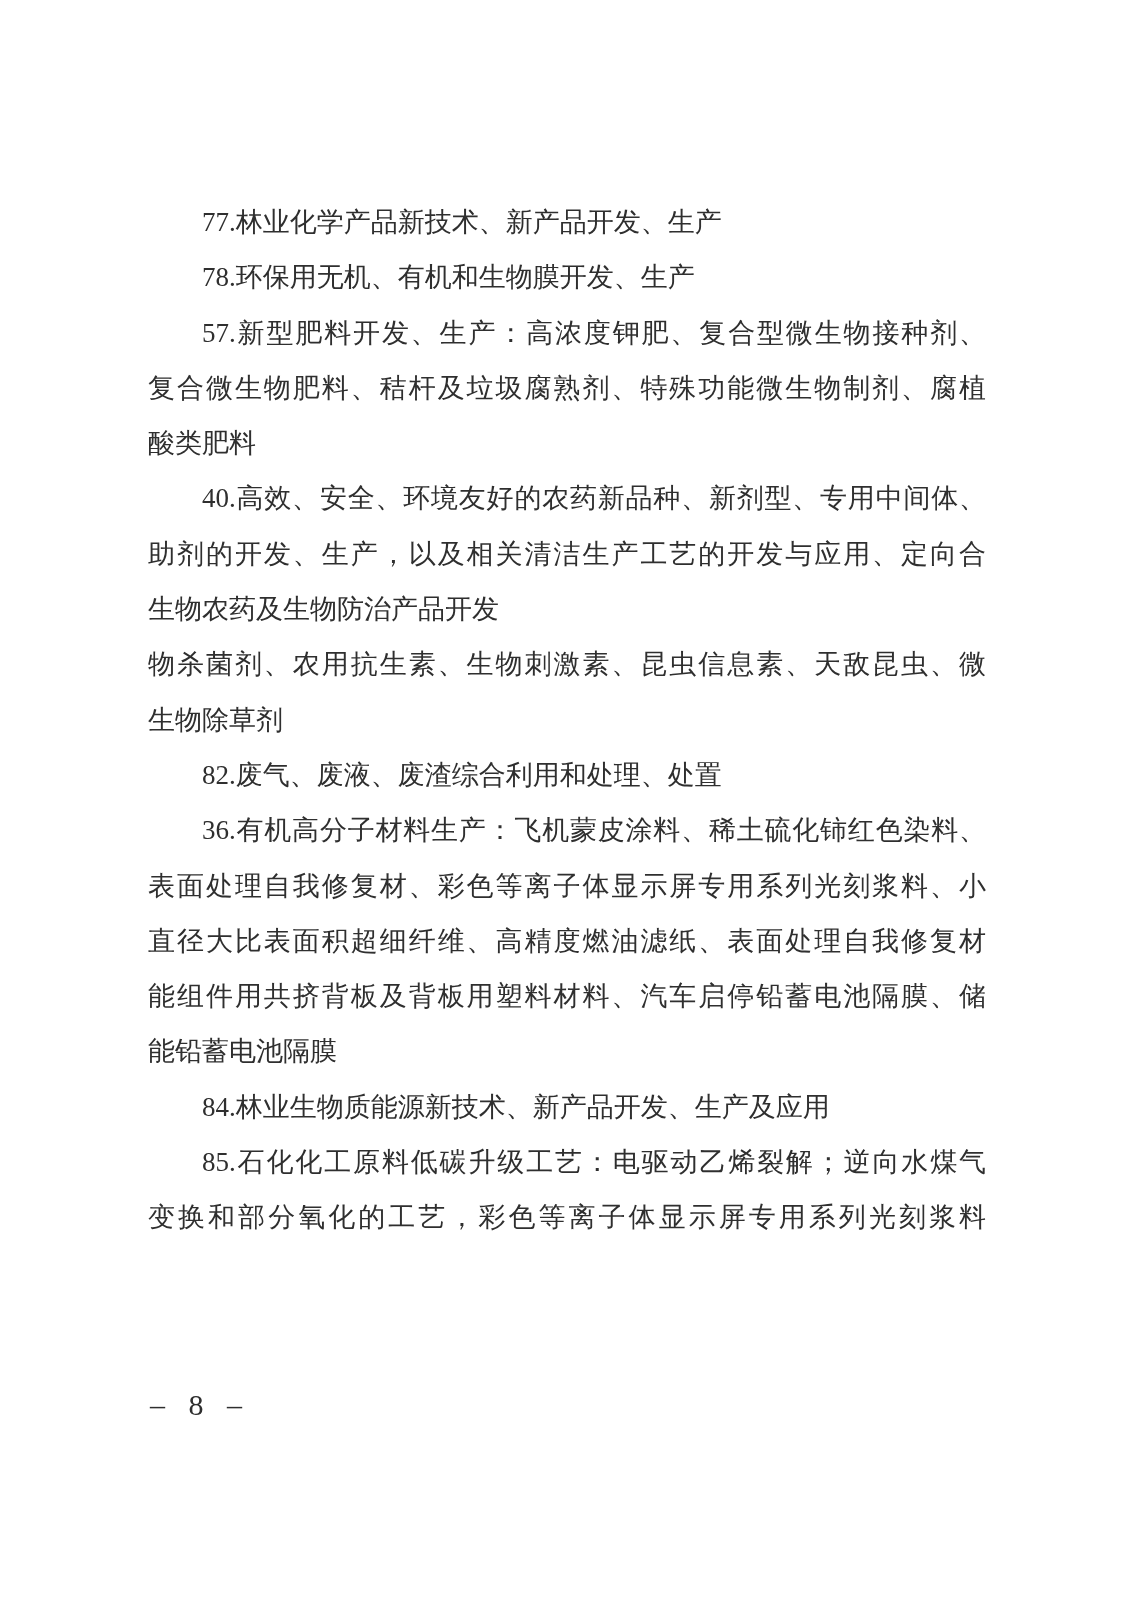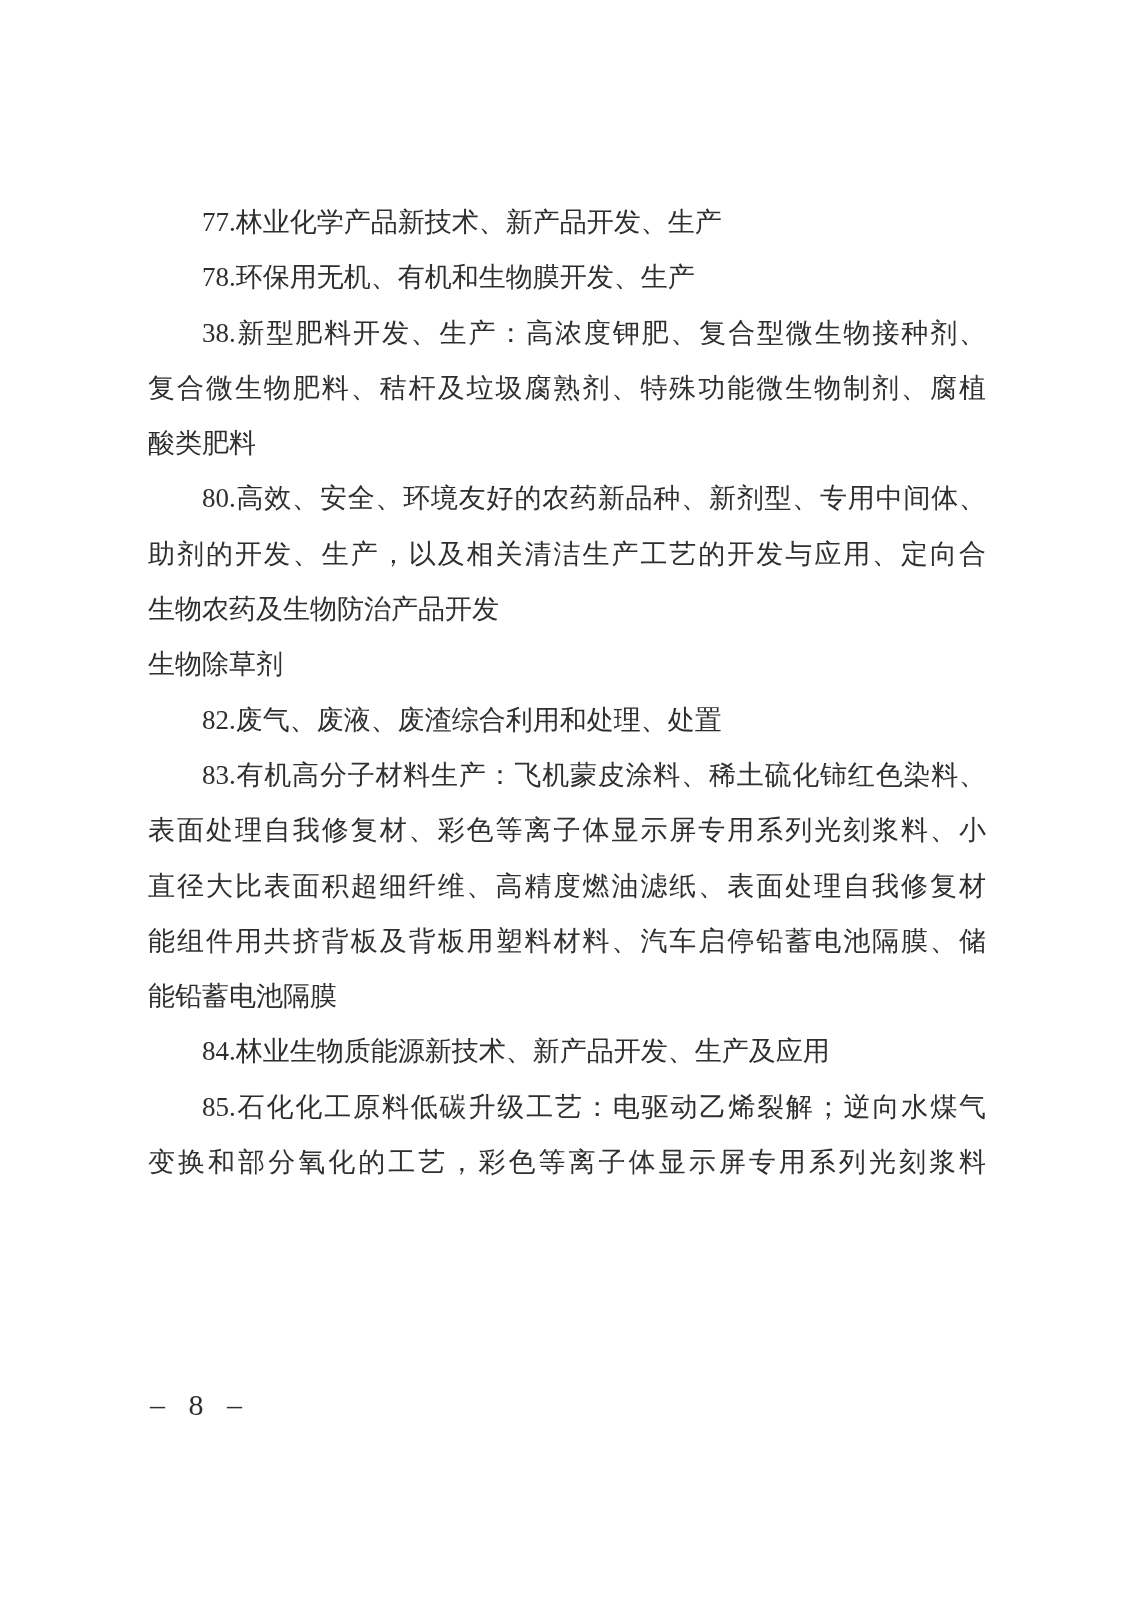--- a/index.html
+++ b/index.html
@@ -55,37 +55,38 @@
 
 <div class="page">
   <div class="content">
       <div class="item">
         <div class="line first last">77.林业化学产品新技术、新产品开发、生产</div>
       </div>
       <div class="item">
         <div class="line first last">78.环保用无机、有机和生物膜开发、生产</div>
       </div>
       <div class="item">
-        <div class="line first">38.新型肥料开发、生产：高浓度钾肥、复合型微生物接种剂、</div>
+        <div class="line first">57.新型肥料开发、生产：高浓度钾肥、复合型微生物接种剂、</div>
         <div class="line">复合微生物肥料、秸杆及垃圾腐熟剂、特殊功能微生物制剂、腐植</div>
         <div class="line last">酸类肥料</div>
       </div>
       <div class="item">
-        <div class="line first">80.高效、安全、环境友好的农药新品种、新剂型、专用中间体、</div>
+        <div class="line first">40.高效、安全、环境友好的农药新品种、新剂型、专用中间体、</div>
         <div class="line">助剂的开发、生产，以及相关清洁生产工艺的开发与应用、定向合</div>
         <div class="line last">生物农药及生物防治产品开发</div>
       </div>
       <div class="item">
+        <div class="line">物杀菌剂、农用抗生素、生物刺激素、昆虫信息素、天敌昆虫、微</div>
         <div class="line last">生物除草剂</div>
       </div>
       <div class="item">
         <div class="line first last">82.废气、废液、废渣综合利用和处理、处置</div>
       </div>
       <div class="item">
-        <div class="line first">83.有机高分子材料生产：飞机蒙皮涂料、稀土硫化铈红色染料、</div>
+        <div class="line first">36.有机高分子材料生产：飞机蒙皮涂料、稀土硫化铈红色染料、</div>
         <div class="line">表面处理自我修复材、彩色等离子体显示屏专用系列光刻浆料、小</div>
         <div class="line">直径大比表面积超细纤维、高精度燃油滤纸、表面处理自我修复材</div>
         <div class="line">能组件用共挤背板及背板用塑料材料、汽车启停铅蓄电池隔膜、储</div>
         <div class="line last">能铅蓄电池隔膜</div>
       </div>
       <div class="item">
         <div class="line first last">84.林业生物质能源新技术、新产品开发、生产及应用</div>
       </div>
       <div class="item">
         <div class="line first">85.石化化工原料低碳升级工艺：电驱动乙烯裂解；逆向水煤气</div>

